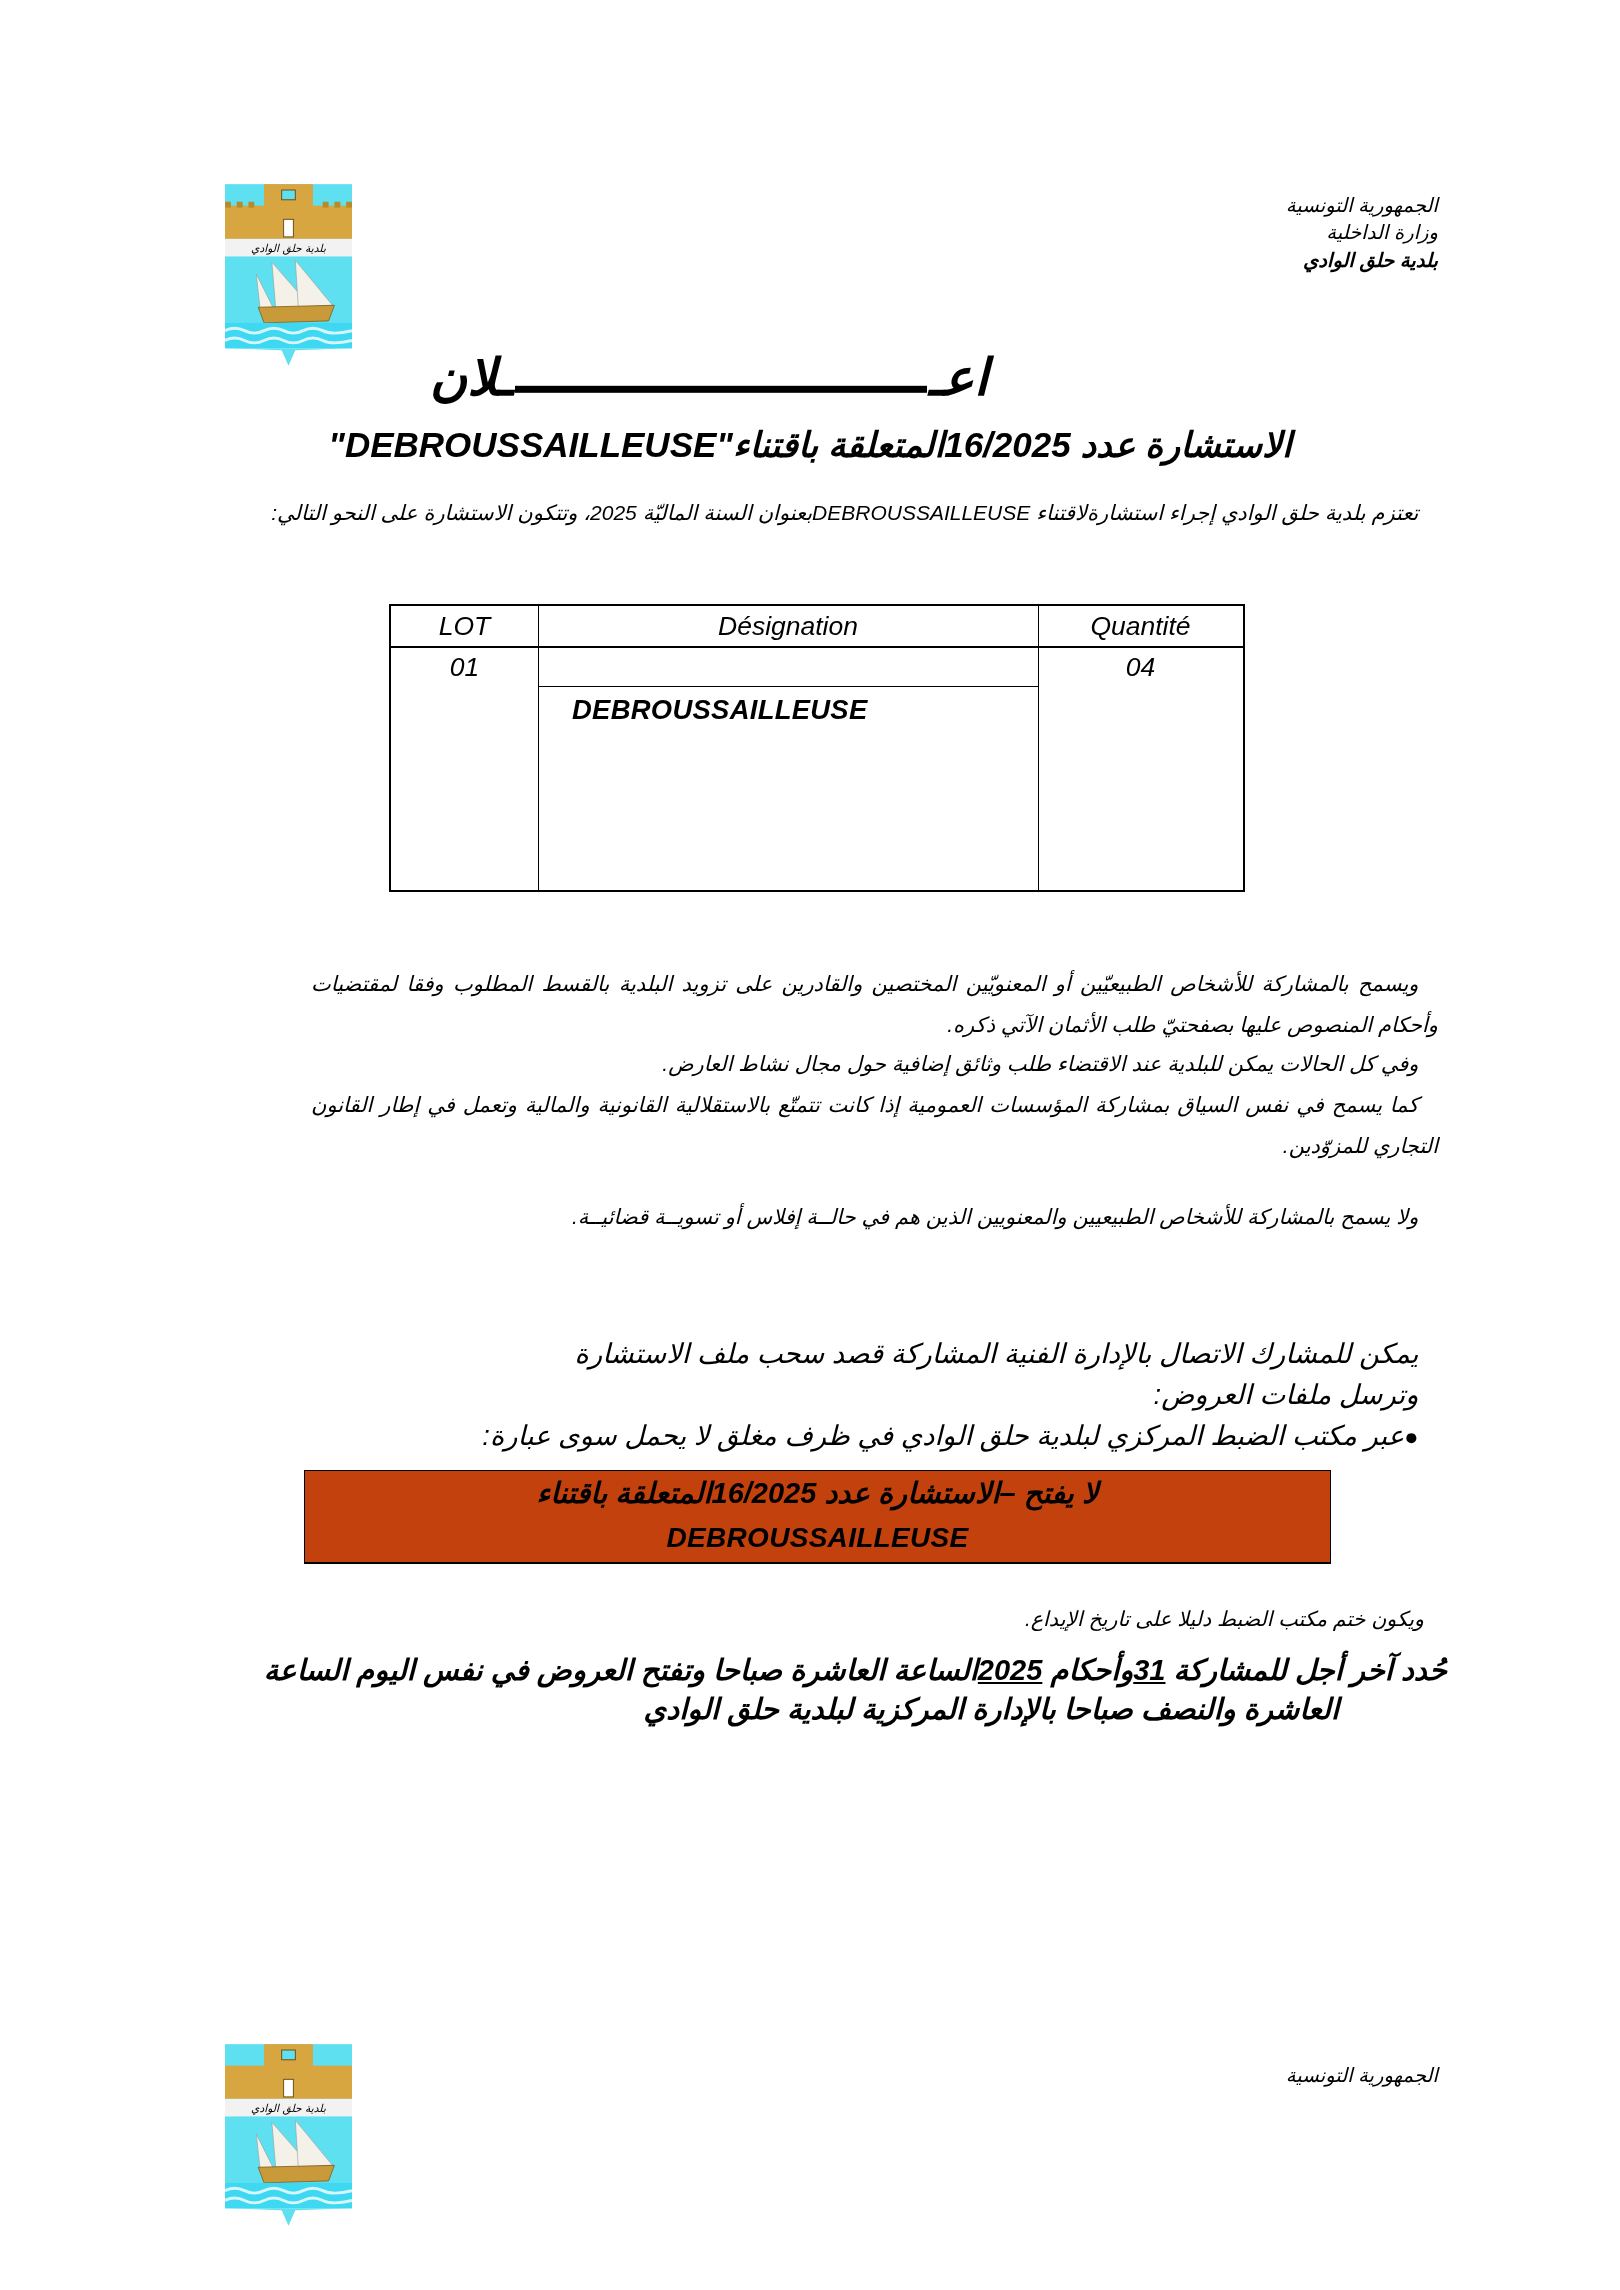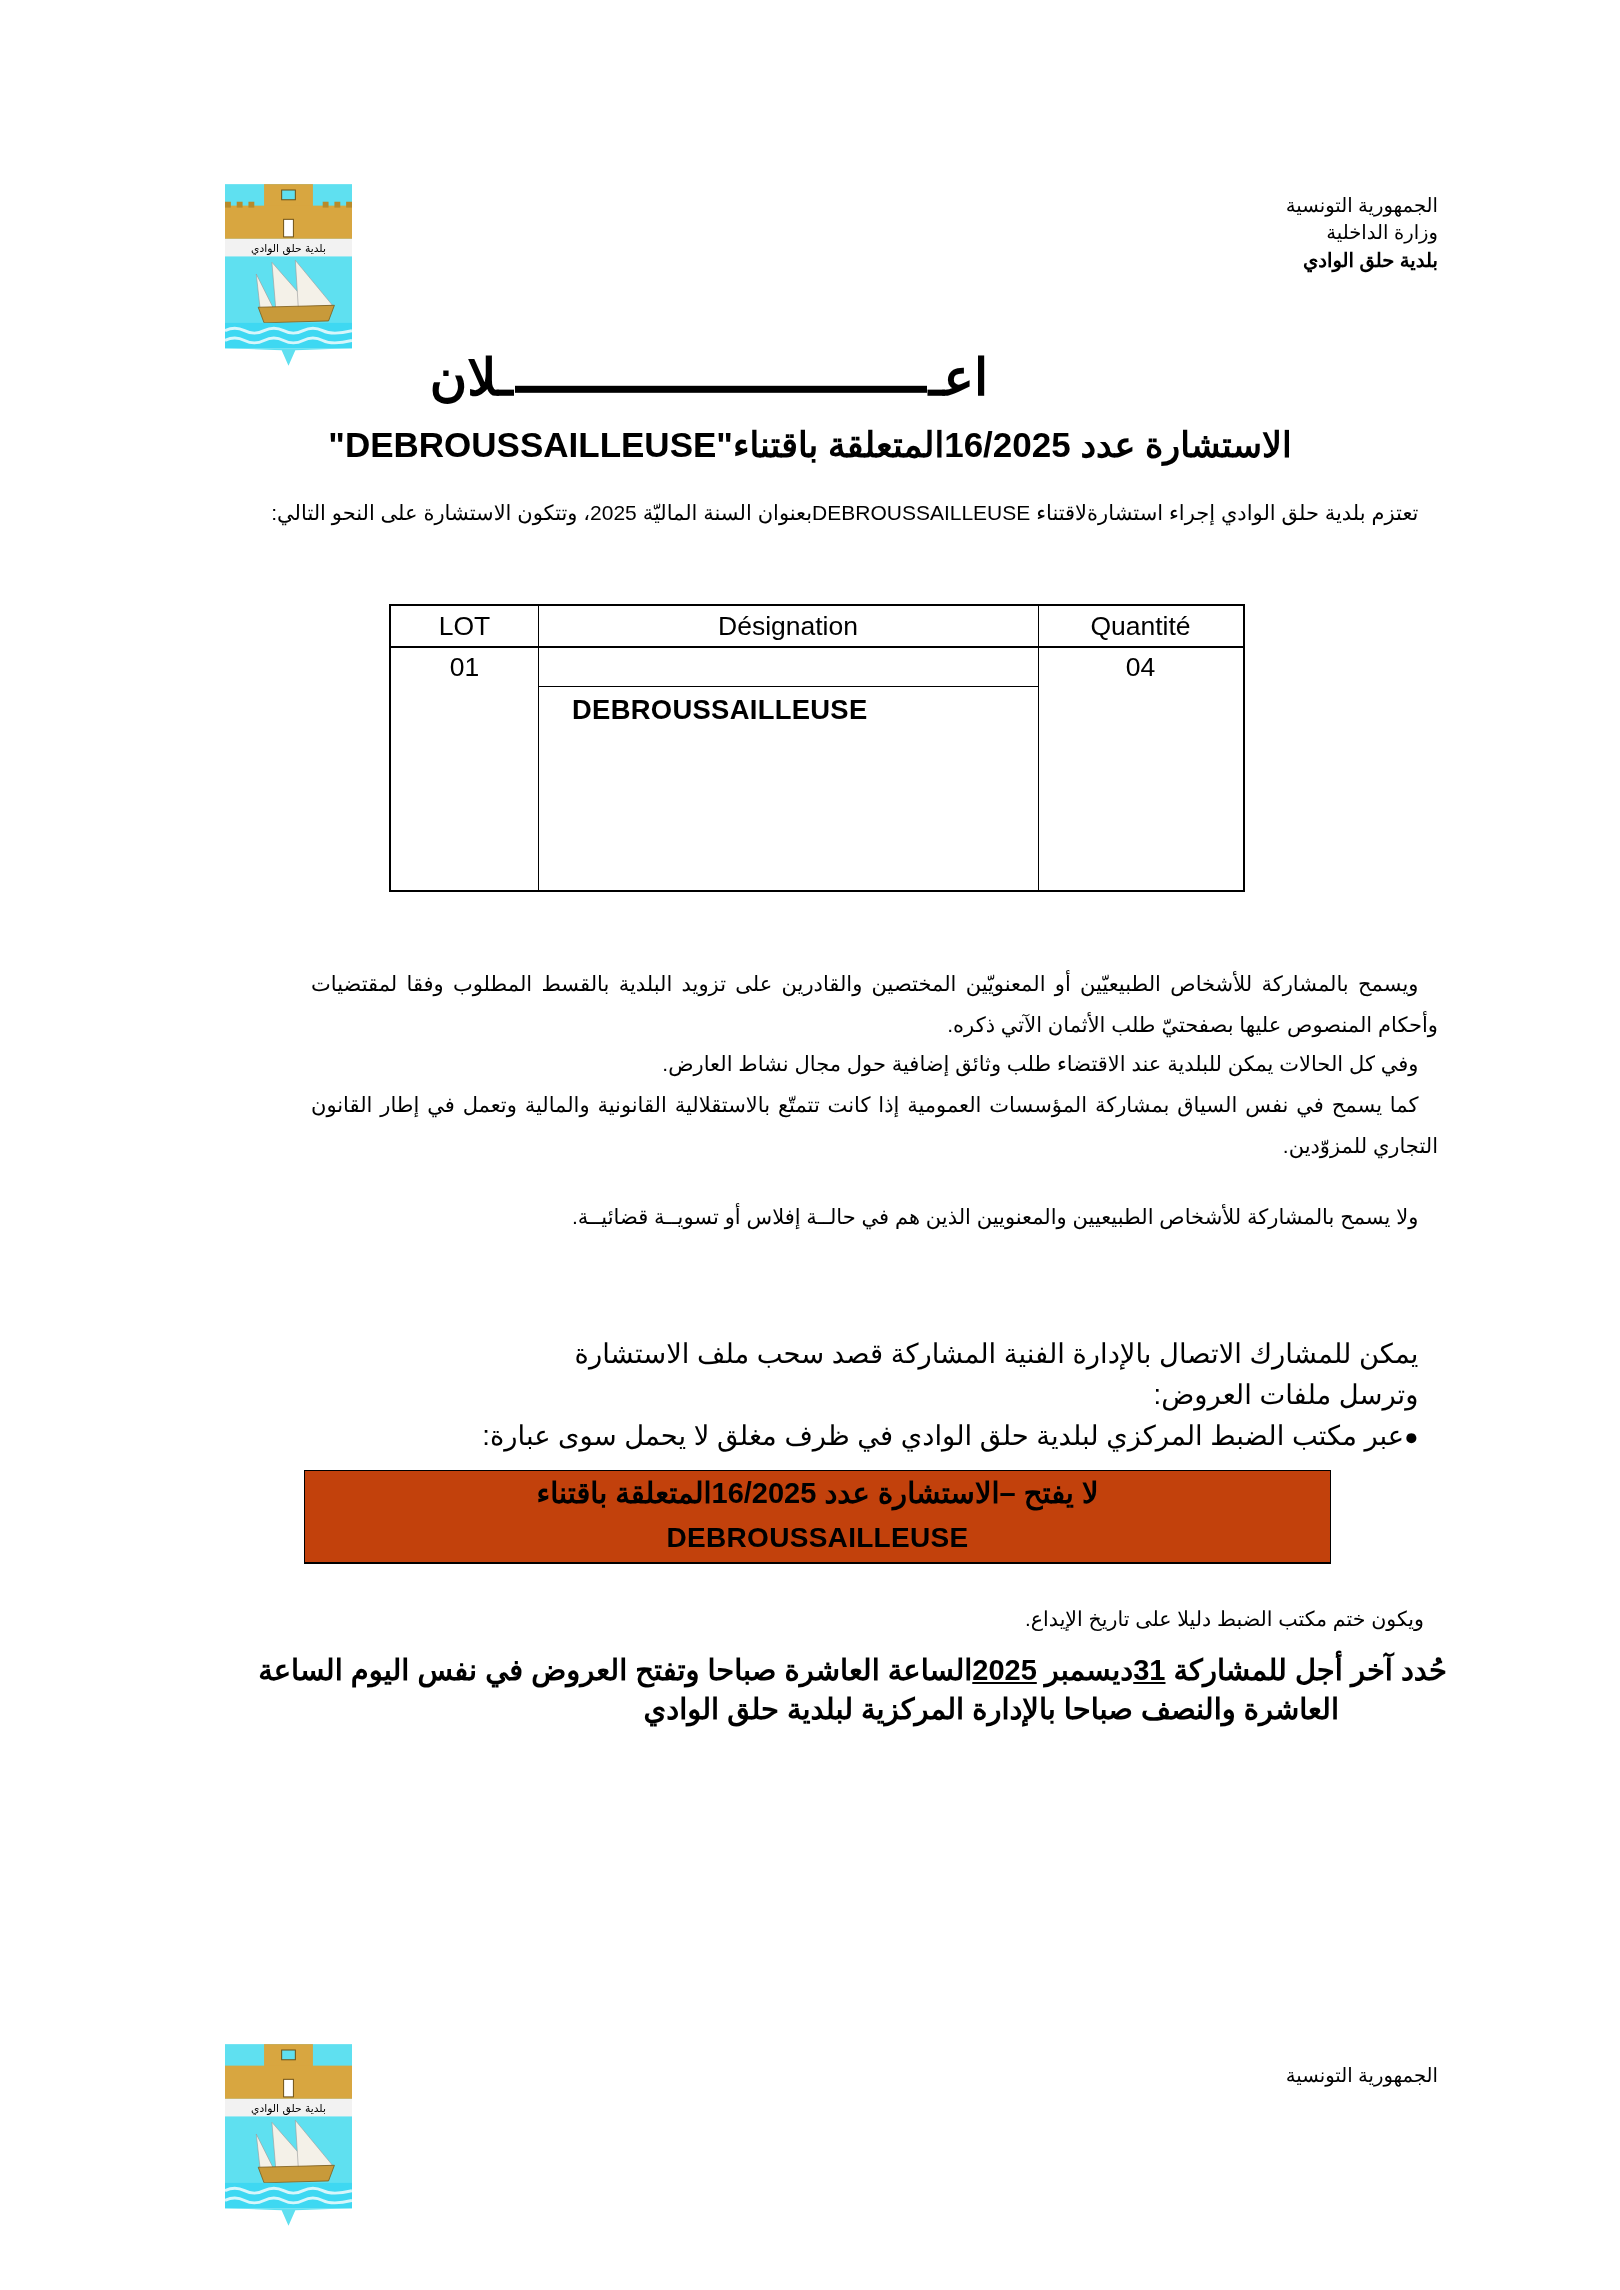--- a/index.html
+++ b/index.html
@@ -1,17 +1,17 @@
 <!DOCTYPE html>
 <html><head>
 <meta charset="utf-8">
 <style>
   html, body { margin: 0; padding: 0; background: #ffffff; }
   body { width: 1620px; height: 2291px; position: relative; overflow: hidden; font-family: "Liberation Sans", sans-serif; color: #000; }
-  .abs { position: absolute; }
+  .abs { position: absolute; font-style: italic; }
 
   
   .hdr { right: 182px; top: 192px; text-align: right; font-size: 19.6px; line-height: 27.4px; direction: rtl; }
   .hdr .bold { font-weight: bold; }
 
   
   .logo { width: 127px; height: 182px; }
   .logo svg { display: block; }
 
   
@@ -128,21 +128,21 @@
 </div>
 
 <div class="abs envelope">
   <div class="l1">لا يفتح –الاستشارة عدد 16/2025المتعلقة باقتناء</div>
   <div class="l2">DEBROUSSAILLEUSE</div>
 </div>
 
 <div class="abs stamp">ويكون ختم مكتب الضبط دليلا على تاريخ الإيداع.</div>
 
 <div class="abs deadline">
-  <div><span>حُدد آخر أجل للمشاركة </span><u>31</u><span>ديسمبر </span><u>2025</u><span>الساعة العاشرة صباحا وتفتح العروض في نفس اليوم الساعة</span></div>
+  <div><span>حُدد آخر أجل للمشاركة </span><u>31</u><span>وأحكام </span><u>2025</u><span>الساعة العاشرة صباحا وتفتح العروض في نفس اليوم الساعة</span></div>
   <div class="l2">العاشرة والنصف صباحا بالإدارة المركزية لبلدية حلق الوادي</div>
 </div>
 
 <div class="abs logo" style="left:225px; top:2044px;">
   <svg width="127" height="182" viewBox="0 0 130 186">
     <rect x="0" y="0" width="130" height="168" fill="#5fe0f0"></rect>
     <rect x="40" y="0" width="50" height="55" fill="#d8a640"></rect>
     <rect x="0" y="22" width="130" height="34" fill="#d8a640"></rect>
     <rect x="60" y="36" width="10" height="18" fill="#fff" stroke="#6a4d10"></rect>
     <rect x="58" y="6" width="14" height="10" fill="#5fe0f0" stroke="#6a4d10"></rect>

